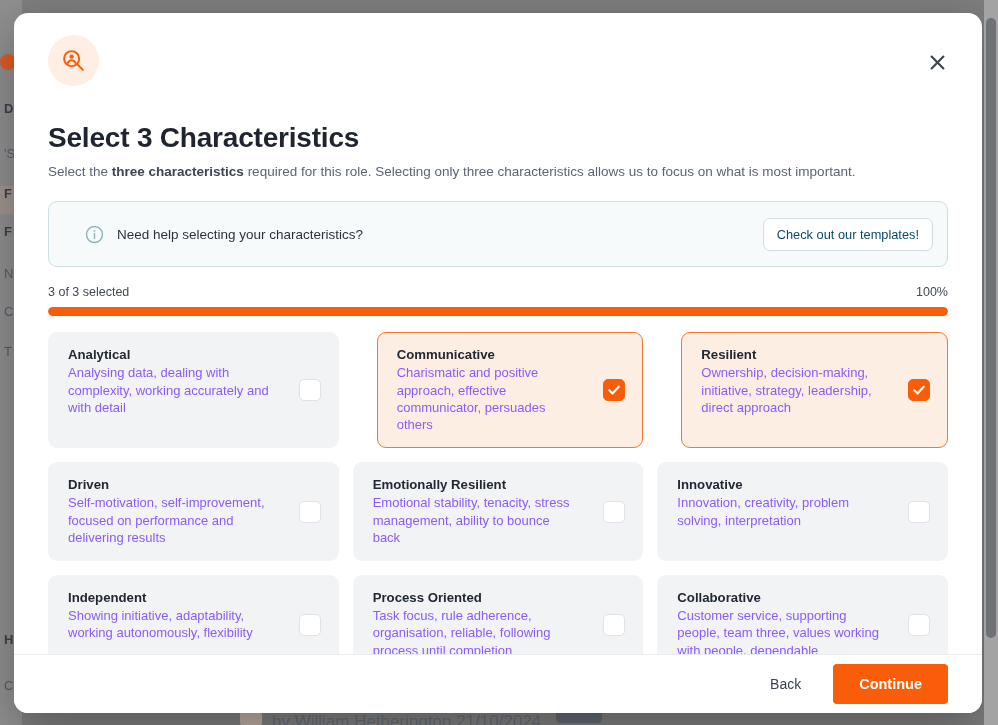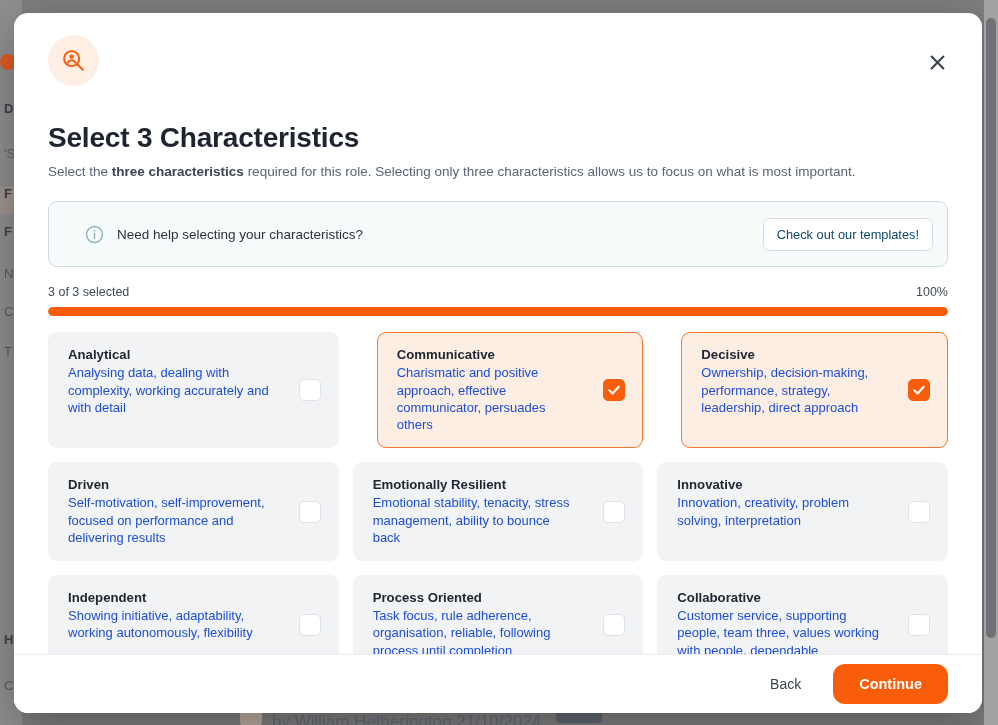--- a/index.html
+++ b/index.html
@@ -231,21 +231,21 @@
     margin-left: 24px;
   }
   .char-title {
     font-size: 13.2px;
     font-weight: 700;
     color: #222934;
     margin-bottom: 2px;
   }
   .char-desc {
     font-size: 13px;
-    color: #1d4ed8;
+    color: #8b5cf6;
     line-height: 1.33;
   }
   .char-checkbox {
     position: absolute;
     right: 17px;
     top: 50%;
     transform: translateY(-50%);
     width: 22px; height: 22px;
     border-radius: 5px;
     background: #ffffff;
@@ -283,21 +283,21 @@
     cursor: pointer;
     padding: 8px 10px;
   }
   #continue-button {
     border: none;
     background: #f95d0a;
     color: #ffffff;
     font-size: 14.5px;
     font-weight: 600;
     font-family: "Liberation Sans", sans-serif;
-    border-radius: 12px;
+    border-radius: 4px;
     padding: 12px 26px;
     cursor: pointer;
   }
 </style>
 </head>
 <body>
 
 <div id="backdrop">
   <div id="bg-sidebar">
     <div id="bg-logo"></div>
@@ -372,22 +372,22 @@
         <div class="char-card selected">
           <div class="char-title">Communicative</div>
           <div class="char-desc">Charismatic and positive approach, effective communicator, persuades others</div>
           <div class="char-checkbox">
             <svg width="14" height="14" viewBox="0 0 16 16" fill="none" stroke="#ffffff" stroke-width="2.4" stroke-linecap="round" stroke-linejoin="round">
               <polyline points="2.6,8.4 6.3,12 13.4,4.2"></polyline>
             </svg>
           </div>
         </div>
         <div class="char-card selected">
-          <div class="char-title">Decisive</div>
-          <div class="char-desc">Ownership, decision-making, performance, strategy, leadership, direct approach</div>
+          <div class="char-title">Resilient</div>
+          <div class="char-desc">Ownership, decision-making, initiative, strategy, leadership, direct approach</div>
           <div class="char-checkbox">
             <svg width="14" height="14" viewBox="0 0 16 16" fill="none" stroke="#ffffff" stroke-width="2.4" stroke-linecap="round" stroke-linejoin="round">
               <polyline points="2.6,8.4 6.3,12 13.4,4.2"></polyline>
             </svg>
           </div>
         </div>
         <div class="char-card">
           <div class="char-title">Driven</div>
           <div class="char-desc">Self-motivation, self-improvement, focused on performance and delivering results</div>
           <div class="char-checkbox"></div>

